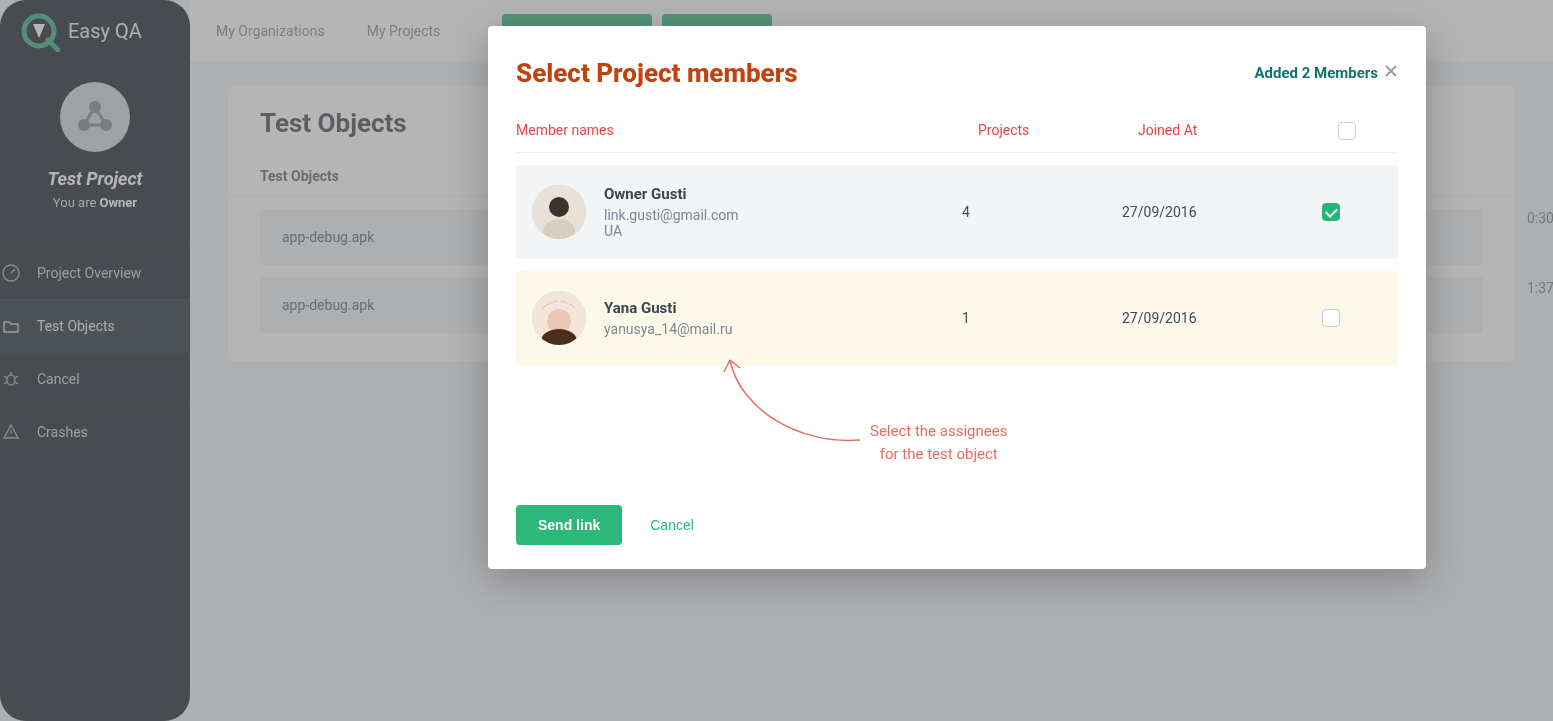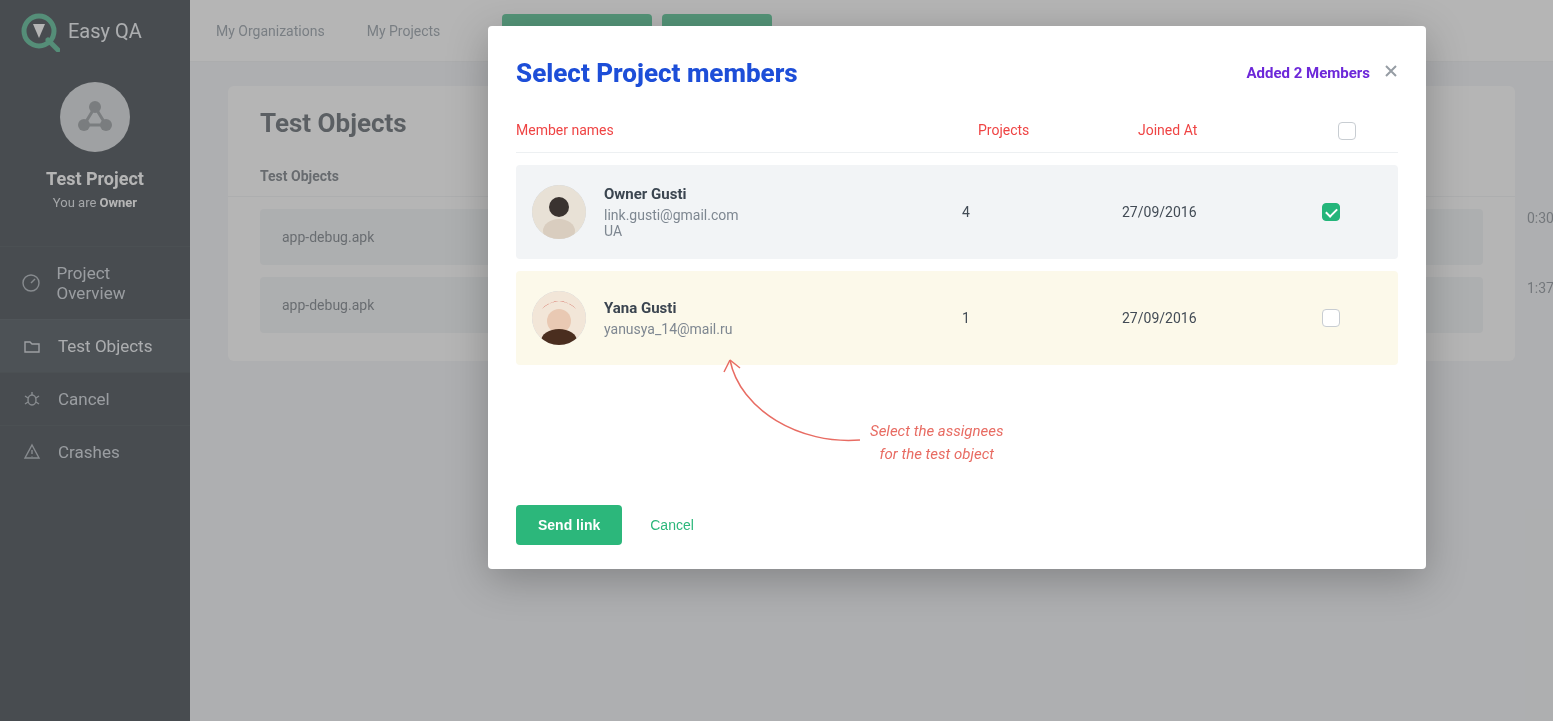--- a/index.html
+++ b/index.html
@@ -19,20 +19,21 @@
 }
 .sidebar {
   position: absolute;
   left: 0; top: 0;
   width: 190px;
   height: 721px;
   background: #0f1821;
   color: #c9cfd6;
   display: flex;
   flex-direction: column;
+  border-radius: 26px;
 }
 .logo-area {
   height: 62px;
   display: flex;
   align-items: center;
   padding-left: 18px;
   gap: 8px;
 }
 .logo-svg { flex-shrink: 0; }
 .app-name { color: #ecf0f4; font-size: 20px; font-weight: 400; }
@@ -44,30 +45,30 @@
   width: 70px; height: 70px;
   border-radius: 50%;
   background: #cfd3d7;
   margin: 0 auto 16px;
   display: flex;
   align-items: center;
   justify-content: center;
   position: relative;
 }
 .avatar-circle svg { display: block; }
-.project-name { color: #fff; font-weight: 700; font-size: 18px; margin-bottom: 6px; }
+.project-name { color: #fff; font-weight: 700; font-size: 18px; margin-bottom: 6px; font-style: italic; }
 .role-line { color: #d9dde2; font-size: 13px; }
 .role-line .role-owner { font-weight: 700; color: #fff; }
 .nav-list { margin-top: 6px; }
 .nav-item {
   display: flex;
   align-items: center;
   gap: 16px;
-  padding: 16px 16px 16px 22px;
-  font-size: 17px;
+  padding: 16px 16px 16px 1px;
+  font-size: 14px;
   color: #c3cad2;
   cursor: pointer;
   border-top: 1px solid rgba(255,255,255,0.03);
 }
 .nav-item.active { background: #1a242e; color: #e9edf1; }
 .nav-item .nav-icon { width: 20px; height: 20px; display:flex; align-items:center; justify-content:center; }
 
 .topbar {
   position: absolute;
   left: 190px; top: 0; right: 0;
@@ -121,22 +122,22 @@
   left: 488px;
   top: 26px;
   width: 938px;
   background: #fff;
   border-radius: 4px;
   z-index: 10;
   box-shadow: 0 10px 40px rgba(0,0,0,0.25);
   padding: 32px 28px 24px;
 }
 .modal-header { display:flex; align-items:center; justify-content:space-between; margin-bottom: 26px; }
-.modal-title { font-size: 26px; font-weight: 800; color: #1d4ed8; }
-.added-block { display:flex; align-items:flex-start; gap:14px; color:#6d28d9; font-weight:700; font-size:15px; }
+.modal-title { font-size: 26px; font-weight: 800; color: #c2410c; }
+.added-block { display:flex; align-items:flex-start; gap:6px; color:#0f766e; font-weight:700; font-size:15px; }
 .close-x { cursor:pointer; color:#969da4; }
 .member-table-head {
   display:grid;
   grid-template-columns: 1fr 160px 200px 60px;
   padding: 8px 0 12px;
   color:#ef4444;
   font-size:14px;
   border-bottom:1px solid #edf0f2;
 }
 .member-row {
@@ -366,17 +367,17 @@
     <button class="btn-primary">Send link</button>
     <button class="btn-link">Cancel</button>
   </div>
 </div>
 
 <div class="annotation" style="left:700px; top:350px; width:400px; height:140px;">
   <svg width="400" height="140" viewBox="0 0 400 140">
     <path d="M 30 10 C 40 60, 100 95, 160 90" stroke="#e86c63" stroke-width="1.5" fill="none"></path>
     <path d="M 30 10 L 24 22 M 30 10 L 40 18" stroke="#e86c63" stroke-width="1.5" fill="none"></path>
   </svg>
-  <div class="annotation-text" style="left:170px; top:70px;font-style:italic;">
+  <div class="annotation-text" style="left:170px; top:70px;">
     <div>Select the assignees</div>
     <div>for the test object</div>
   </div>
 </div>
 
 </body></html>

